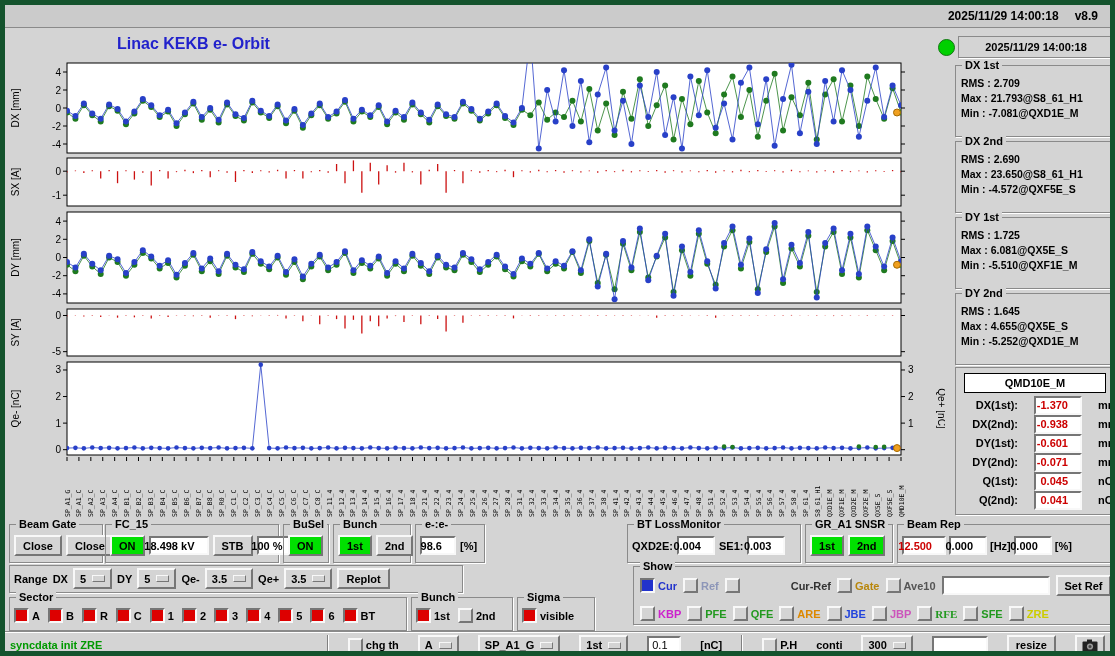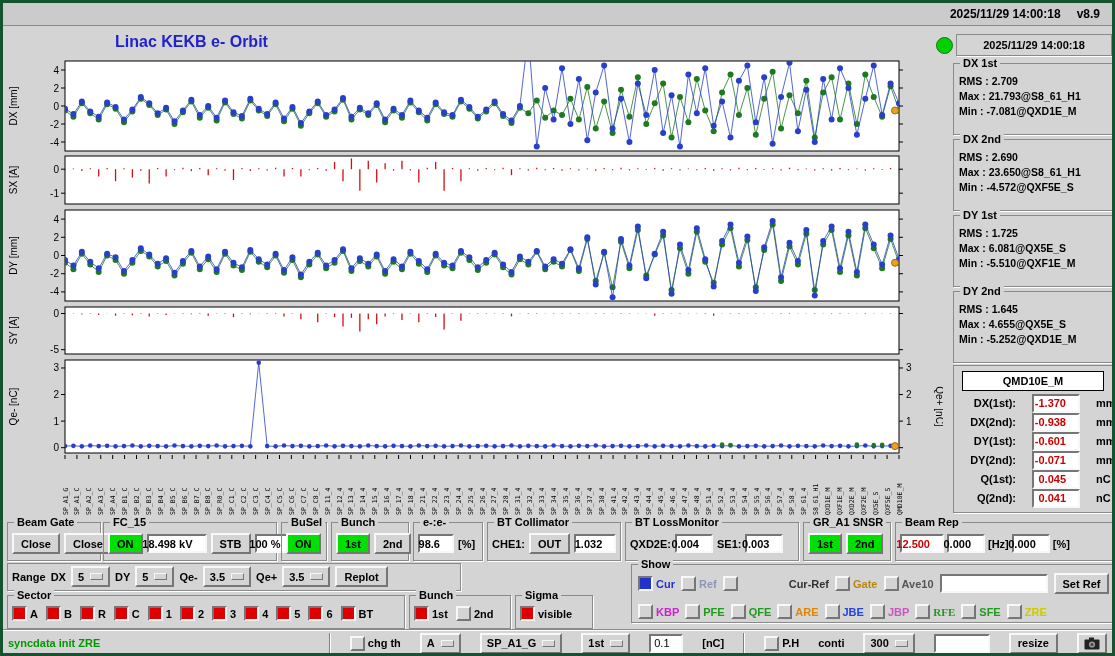--- a/index.html
+++ b/index.html
@@ -1,18 +1,18 @@
 <!DOCTYPE html>
 <html><head>
 <meta charset="utf-8">
 <style>
   html,body{margin:0;padding:0;background:#b0b0b0}
   .screen{position:relative;width:1115px;height:656px;background:#d4d4d4;
     font-family:"Liberation Sans",sans-serif;font-size:11px;color:#000;
-    overflow:hidden;border:3px solid #14532d;box-sizing:border-box}
+    overflow:hidden;border:5px solid #14532d;box-sizing:border-box}
   .topbar{position:absolute;top:0;left:0;right:0;height:22px;background:#cbcbcb;
     border-bottom:1px solid #8a8a8a;display:flex;justify-content:flex-end;align-items:center;
     gap:16px;padding-right:12px;font-weight:bold;font-size:12px}
   .main-title{position:absolute;left:112px;top:30px;color:#2222cc;font-weight:bold;font-size:16px}
   .chart{position:absolute;left:0}
   
   .btn{font:bold 11px "Liberation Sans",sans-serif;background:#d4d4d4;border:2px solid;
     border-color:#f8f8f8 #767676 #767676 #f8f8f8;padding:1px 7px;height:21px;
     display:inline-flex;align-items:center;justify-content:center;cursor:pointer;white-space:nowrap;flex:none}
   .btn.green{background:#00e000}
@@ -1148,28 +1148,20 @@
   </div>
 
   <div class="group" style="left:410px;top:519px;width:68px;height:37px">
     <span class="gtitle">e-:e-</span>
     <div class="gcontent">
       <span class="field" style="width:36px">98.6</span>
       <span class="lab">[%]</span>
     </div>
   </div>
 
-  <div class="group" style="left:484px;top:519px;width:132px;height:37px">
-    <span class="gtitle">BT Collimator</span>
-    <div class="gcontent">
-      <span class="lab">CHE1:</span>
-      <button class="btn">OUT</button>
-      <span class="field" style="width:42px">1.032</span>
-    </div>
-  </div>
 
   <div class="group" style="left:622px;top:519px;width:172px;height:37px">
     <span class="gtitle">BT LossMonitor</span>
     <div class="gcontent">
       <span class="lab">QXD2E:</span>
       <span class="field" style="width:38px">0.004</span>
       <span class="lab">SE1:</span>
       <span class="field" style="width:38px">0.003</span>
     </div>
   </div>

